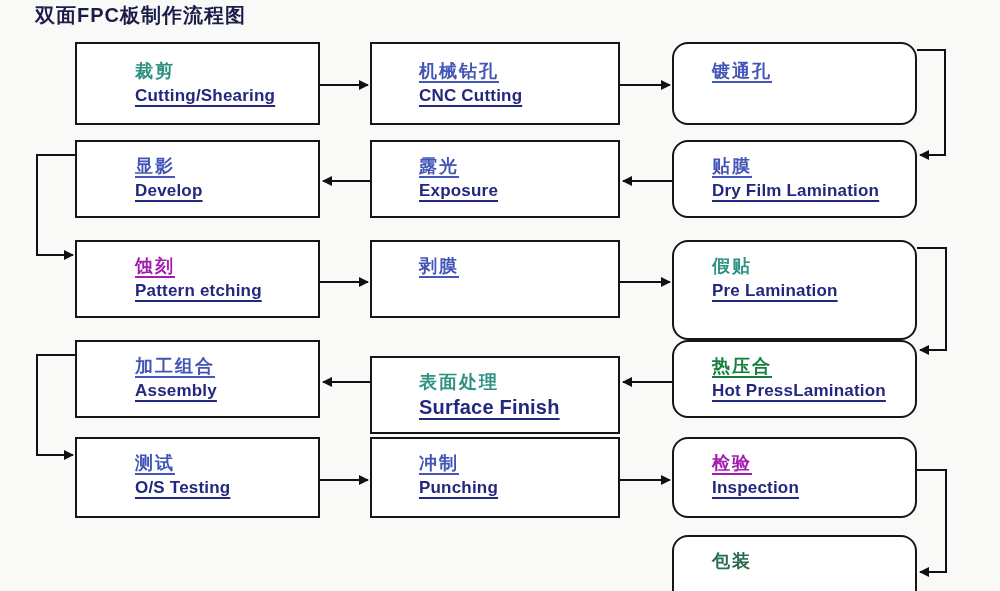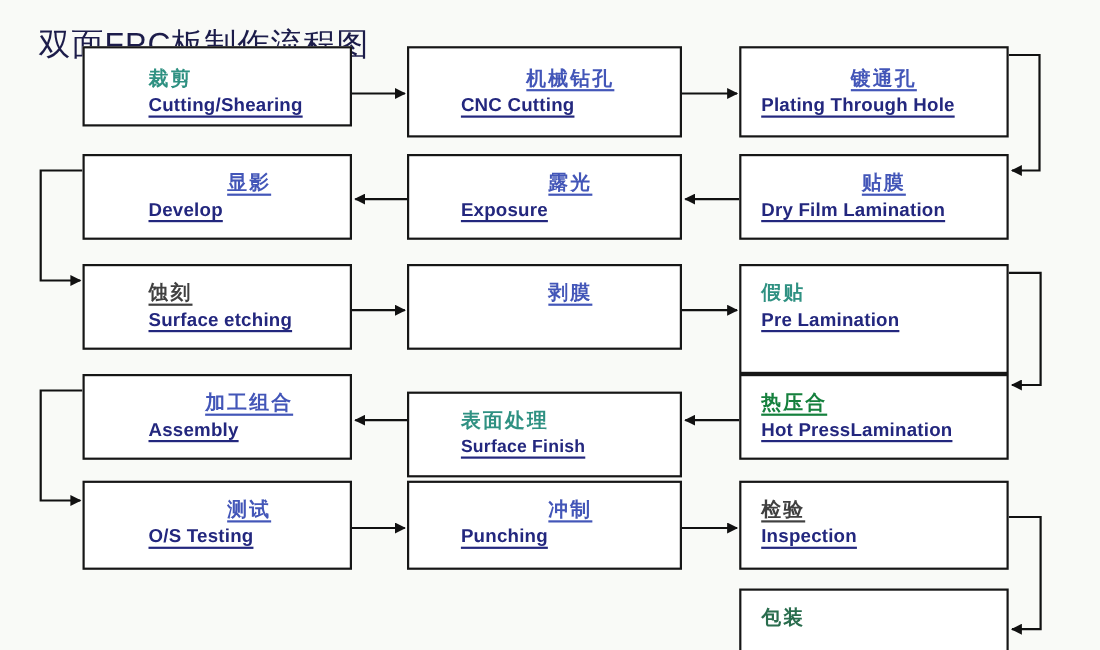--- a/index.html
+++ b/index.html
@@ -3,44 +3,44 @@
 <meta charset="utf-8">
 <style>
   html,body{margin:0;padding:0;}
   body{font-family:"Liberation Sans","DejaVu Sans",sans-serif;}
   #stage{
     position:relative;width:1000px;height:591px;background:#f9faf7;
     overflow:hidden;
   }
   #arrows{position:absolute;left:0;top:0;z-index:1;}
   .title{
-    position:absolute;left:35px;top:21px;z-index:2;
-    font-size:29px;font-weight:normal;color:#1c1c4a;letter-spacing:1px;
+    position:absolute;left:35px;top:2px;z-index:2;
+    font-size:20px;font-weight:bold;color:#1c1c4a;letter-spacing:1px;
   }
   .box{
     position:absolute;z-index:2;box-sizing:border-box;
     background:#ffffff;border:2px solid #161616;
     padding-top:12px;
   }
   .box.r1{padding-top:15px;}
   .zh{font-size:18px;font-weight:bold;line-height:24px;letter-spacing:2px;}
   .en{
     font-size:17px;font-weight:bold;line-height:22px;margin-top:2px;
     color:#23277e;text-decoration:underline;text-decoration-thickness:2px;
     text-underline-offset:4px;letter-spacing:0.2px;
   }
   .u{text-decoration:underline;text-decoration-thickness:1.5px;text-underline-offset:4px;}
-  .c-blue{color:#4356b8;text-align:center;}
-  .c-navy{color:#404040;}
+  .c-blue{color:#4356b8;}
+  .c-navy{color:#a21caf;}
   .c-teal{color:#2f9182;}
   .c-green{color:#2a6d4e;}
   .c-maroon{color:#15803d;}
   .col1{padding-left:58px;}
   .col2{padding-left:47px;}
-  .col3{padding-left:18px;}
+  .col3{padding-left:38px;border-radius:16px;}
 </style>
 </head>
 <body>
 
 <div id="stage">
 
   <div class="title">双面FPC板制作流程图</div>
 
   <svg id="arrows" width="1000" height="591">
     <defs>
@@ -60,65 +60,64 @@
       <polyline points="917,248 946,248 946,350 920,350" marker-end="url(#ah)"></polyline>
       <polyline points="672,382 623,382" marker-end="url(#ah)"></polyline>
       <polyline points="370,382 323,382" marker-end="url(#ah)"></polyline>
       <polyline points="75,355 37,355 37,455 73,455" marker-end="url(#ah)"></polyline>
       <polyline points="320,480 368,480" marker-end="url(#ah)"></polyline>
       <polyline points="620,480 670,480" marker-end="url(#ah)"></polyline>
       <polyline points="917,470 946,470 946,572 920,572" marker-end="url(#ah)"></polyline>
     </g>
   </svg>
 
-  <div class="box r1 col1" style="left:75px;top:42px;width:245px;height:73px">
+  <div class="box r1 col1" style="left:75px;top:42px;width:245px;height:83px">
     <div class="zh c-teal">裁剪</div>
     <div class="en">Cutting/Shearing</div>
   </div>
   <div class="box r1 col2" style="left:370px;top:42px;width:250px;height:83px">
     <div class="zh c-blue u">机械钻孔</div>
     <div class="en">CNC Cutting</div>
   </div>
   <div class="box r1 col3" style="left:672px;top:42px;width:245px;height:83px">
     <div class="zh c-blue u">镀通孔</div>
-    <div class="en">Plating Through Hole</div>
   </div>
 
   <div class="box col1" style="left:75px;top:140px;width:245px;height:78px">
     <div class="zh c-blue u">显影</div>
     <div class="en">Develop</div>
   </div>
   <div class="box col2" style="left:370px;top:140px;width:250px;height:78px">
     <div class="zh c-blue u">露光</div>
     <div class="en">Exposure</div>
   </div>
   <div class="box col3" style="left:672px;top:140px;width:245px;height:78px">
     <div class="zh c-blue u">贴膜</div>
     <div class="en">Dry Film Lamination</div>
   </div>
 
   <div class="box col1" style="left:75px;top:240px;width:245px;height:78px">
     <div class="zh c-navy u">蚀刻</div>
-    <div class="en">Surface etching</div>
+    <div class="en">Pattern etching</div>
   </div>
   <div class="box col2" style="left:370px;top:240px;width:250px;height:78px">
     <div class="zh c-blue u">剥膜</div>
   </div>
   <div class="box col3" style="left:672px;top:240px;width:245px;height:100px">
     <div class="zh c-teal">假贴</div>
     <div class="en">Pre Lamination</div>
   </div>
 
   <div class="box col1" style="left:75px;top:340px;width:245px;height:78px">
     <div class="zh c-blue u">加工组合</div>
     <div class="en">Assembly</div>
   </div>
   <div class="box col2" style="left:370px;top:356px;width:250px;height:78px">
     <div class="zh c-teal">表面处理</div>
-    <div class="en" style="font-size:16px">Surface  Finish</div>
+    <div class="en" style="font-size:20px">Surface  Finish</div>
   </div>
   <div class="box col3" style="left:672px;top:340px;width:245px;height:78px">
     <div class="zh c-maroon u">热压合</div>
     <div class="en">Hot PressLamination</div>
   </div>
 
   <div class="box col1" style="left:75px;top:437px;width:245px;height:81px">
     <div class="zh c-blue u">测试</div>
     <div class="en">O/S Testing</div>
   </div>

